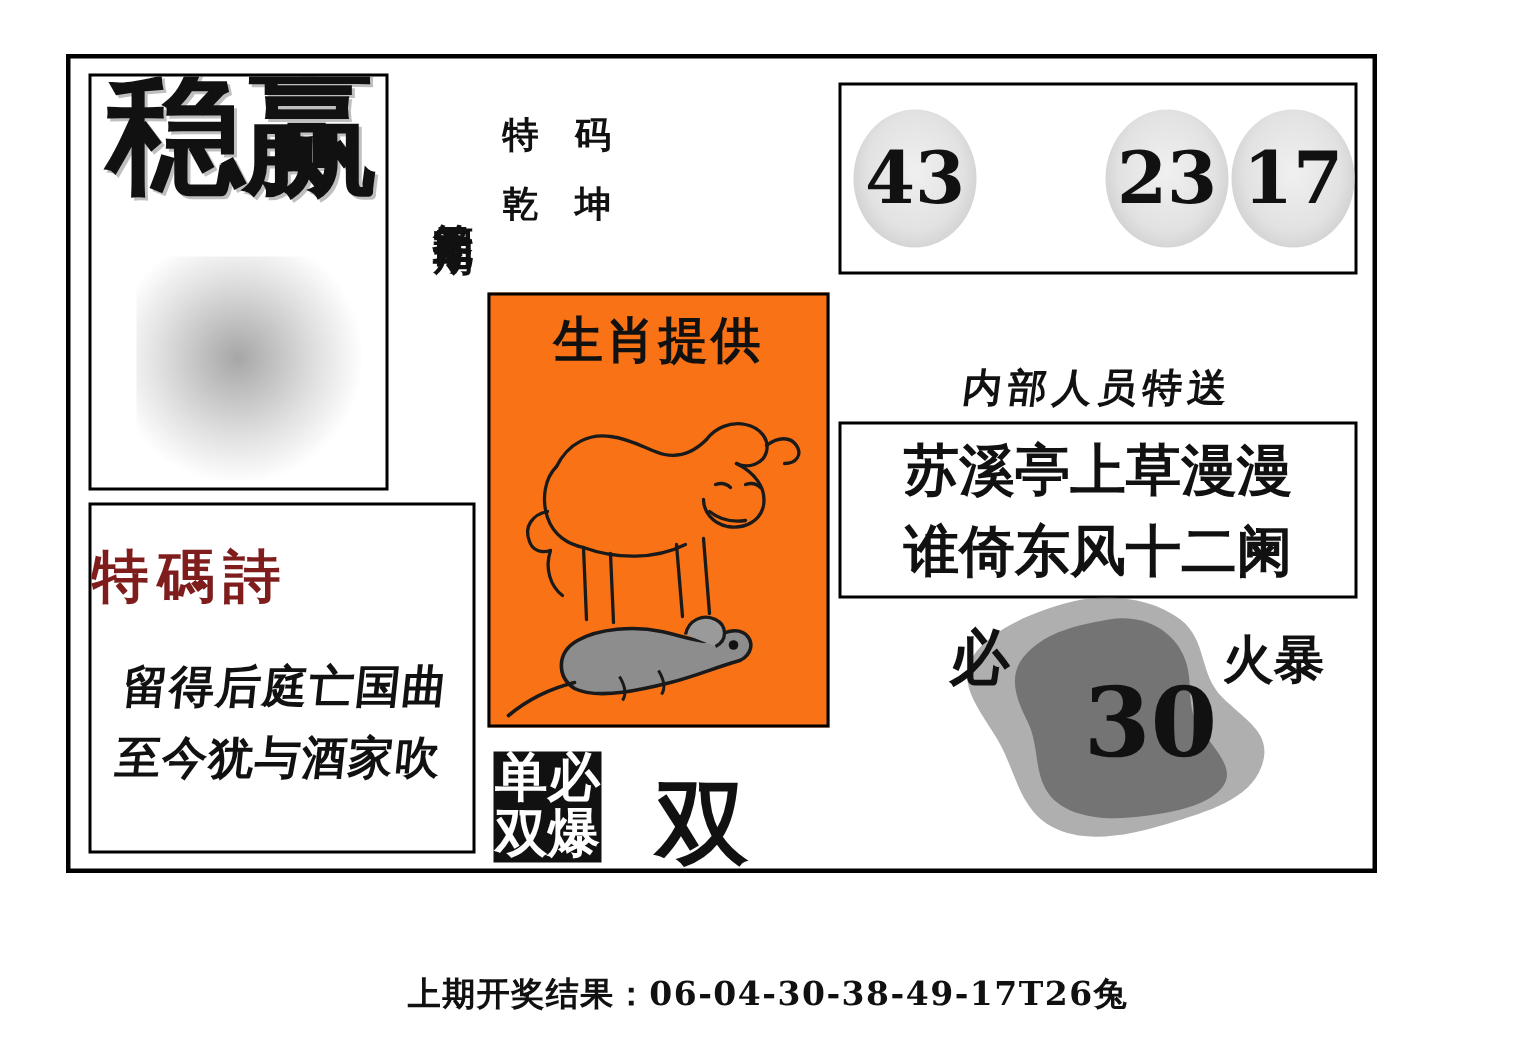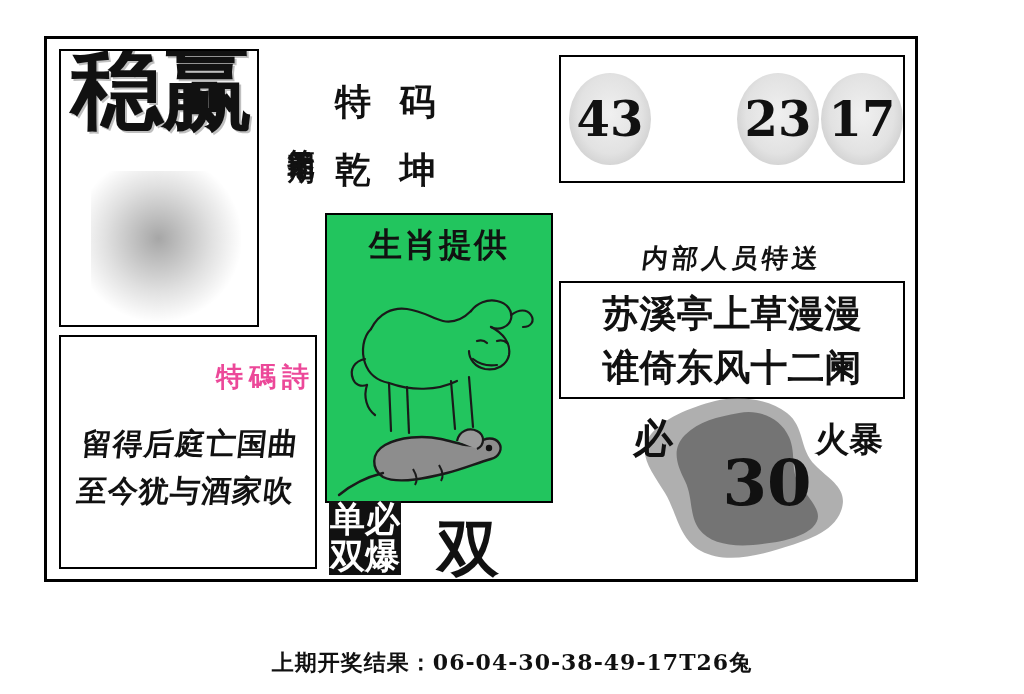--- a/index.html
+++ b/index.html
@@ -98,27 +98,27 @@
     left: 0;
     top: 286px;
     width: 258px;
     height: 234px;
     border: 2px solid #000;
     box-sizing: border-box;
     background: #fff;
     overflow: hidden;
   }
   .poem-title {
-    text-align: right;
+    text-align: left;
     margin-top: 22px;
     font-family: "DejaVu Serif", "Liberation Serif", serif;
     font-weight: bold;
-    font-size: 27px;
+    font-size: 38px;
     letter-spacing: 6px;
-    color: #ec4899;
+    color: #7f1d1d;
   }
   .poem-body {
     margin-top: 26px;
     text-align: center;
     font-family: "DejaVu Serif", "Liberation Serif", serif;
     font-weight: bold;
     font-size: 30px;
     line-height: 1.55;
     letter-spacing: 1px;
     color: #111;
@@ -134,35 +134,35 @@
     height: 520px;
   }
 
   .tema-label {
     position: absolute;
     left: 10px;
     top: 18px;
     width: 130px;
     font-family: "DejaVu Serif", "Liberation Serif", serif;
     font-weight: bold;
-    font-size: 36px;
+    font-size: 24px;
     line-height: 1.9;
     letter-spacing: 8px;
     color: #111;
   }
 
   .zodiac-box {
     position: absolute;
     left: 0;
-    top: 164px;
+    top: 146px;
     width: 228px;
     height: 290px;
     border: 2px solid #000;
     box-sizing: border-box;
-    background: #22c55e;
+    background: #f97316;
     overflow: hidden;
   }
   .zodiac-title {
     text-align: center;
     margin-top: 8px;
     font-family: "DejaVu Serif", "Liberation Serif", serif;
     font-weight: bold;
     font-size: 33px;
     letter-spacing: 2px;
     color: #111;

